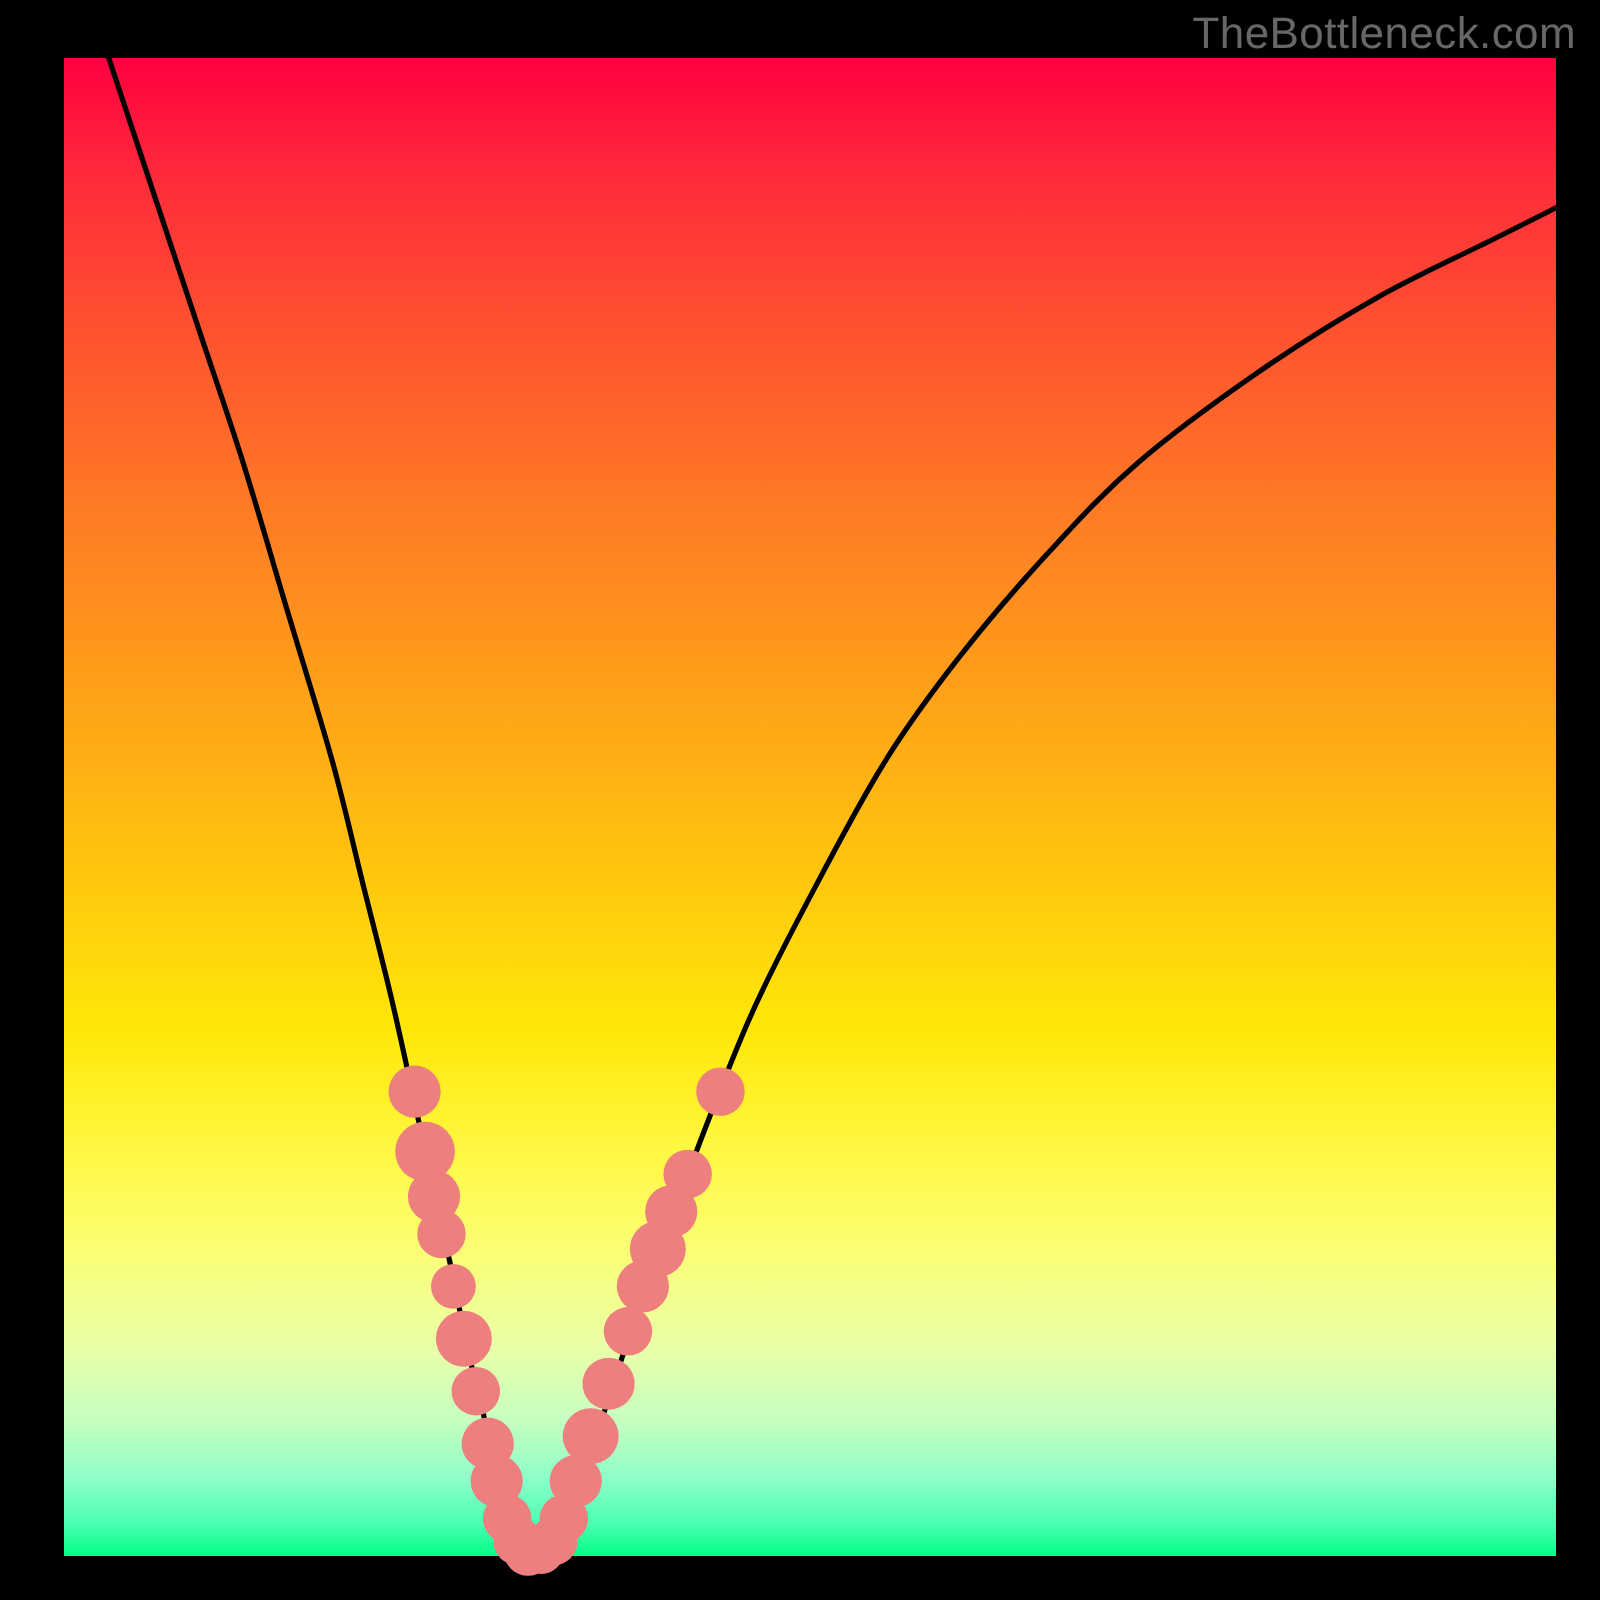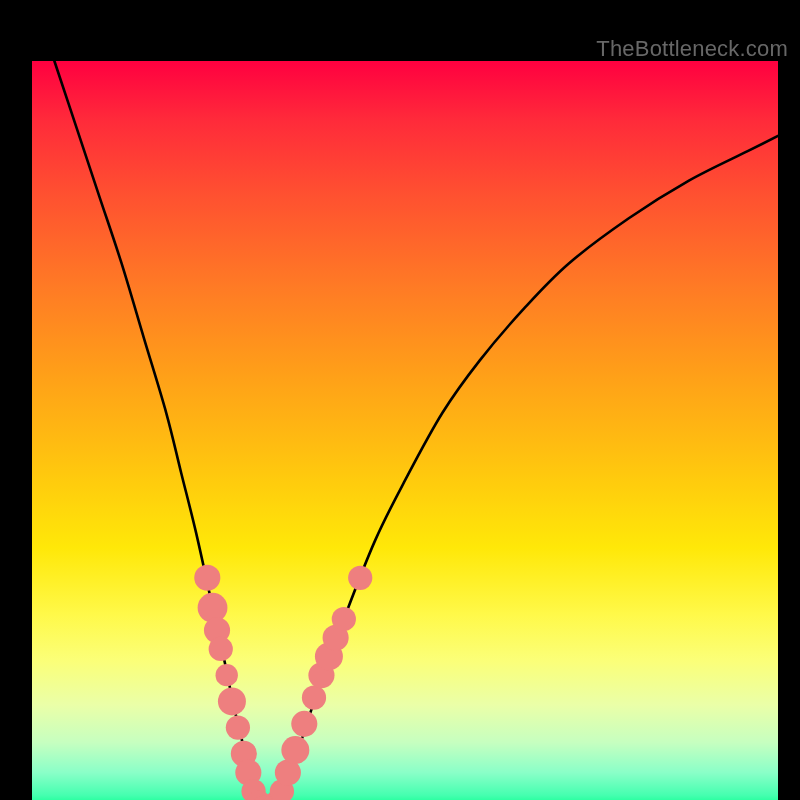--- a/index.html
+++ b/index.html
@@ -9,21 +9,20 @@
     height: 800px;
     overflow: hidden;
     background: #000;
     font-family: Arial, Helvetica, sans-serif;
   }
   .frame {
     position: absolute;
     left: 0; top: 0;
     width: 800px; height: 718px;
     background: #000;
-    margin-top: 32px;
   }
   .plot {
     position: absolute;
     left: 32px;
     top: 29px;
     width: 746px;
     height: 749px;
     
     background: linear-gradient(to bottom,
       #ff0040 0%,

